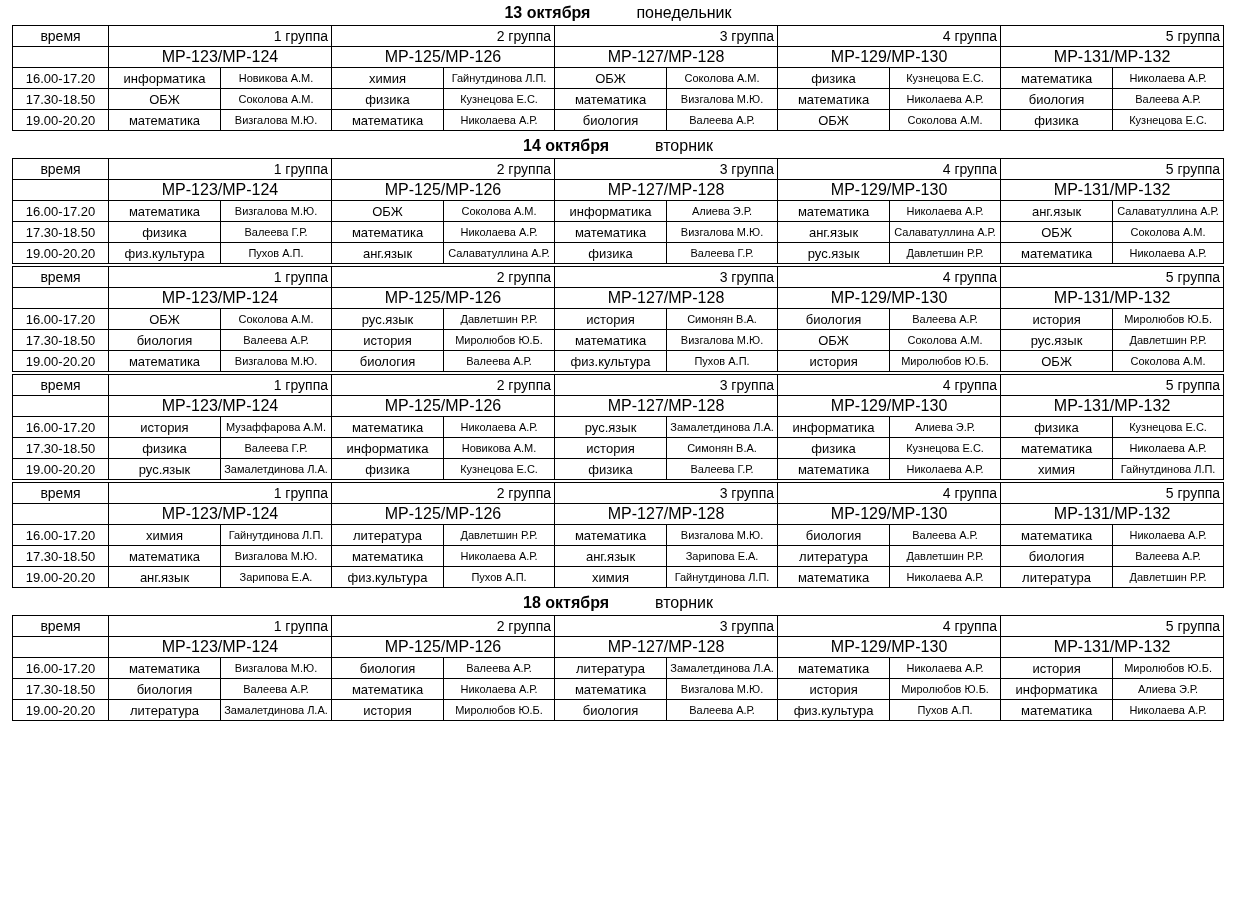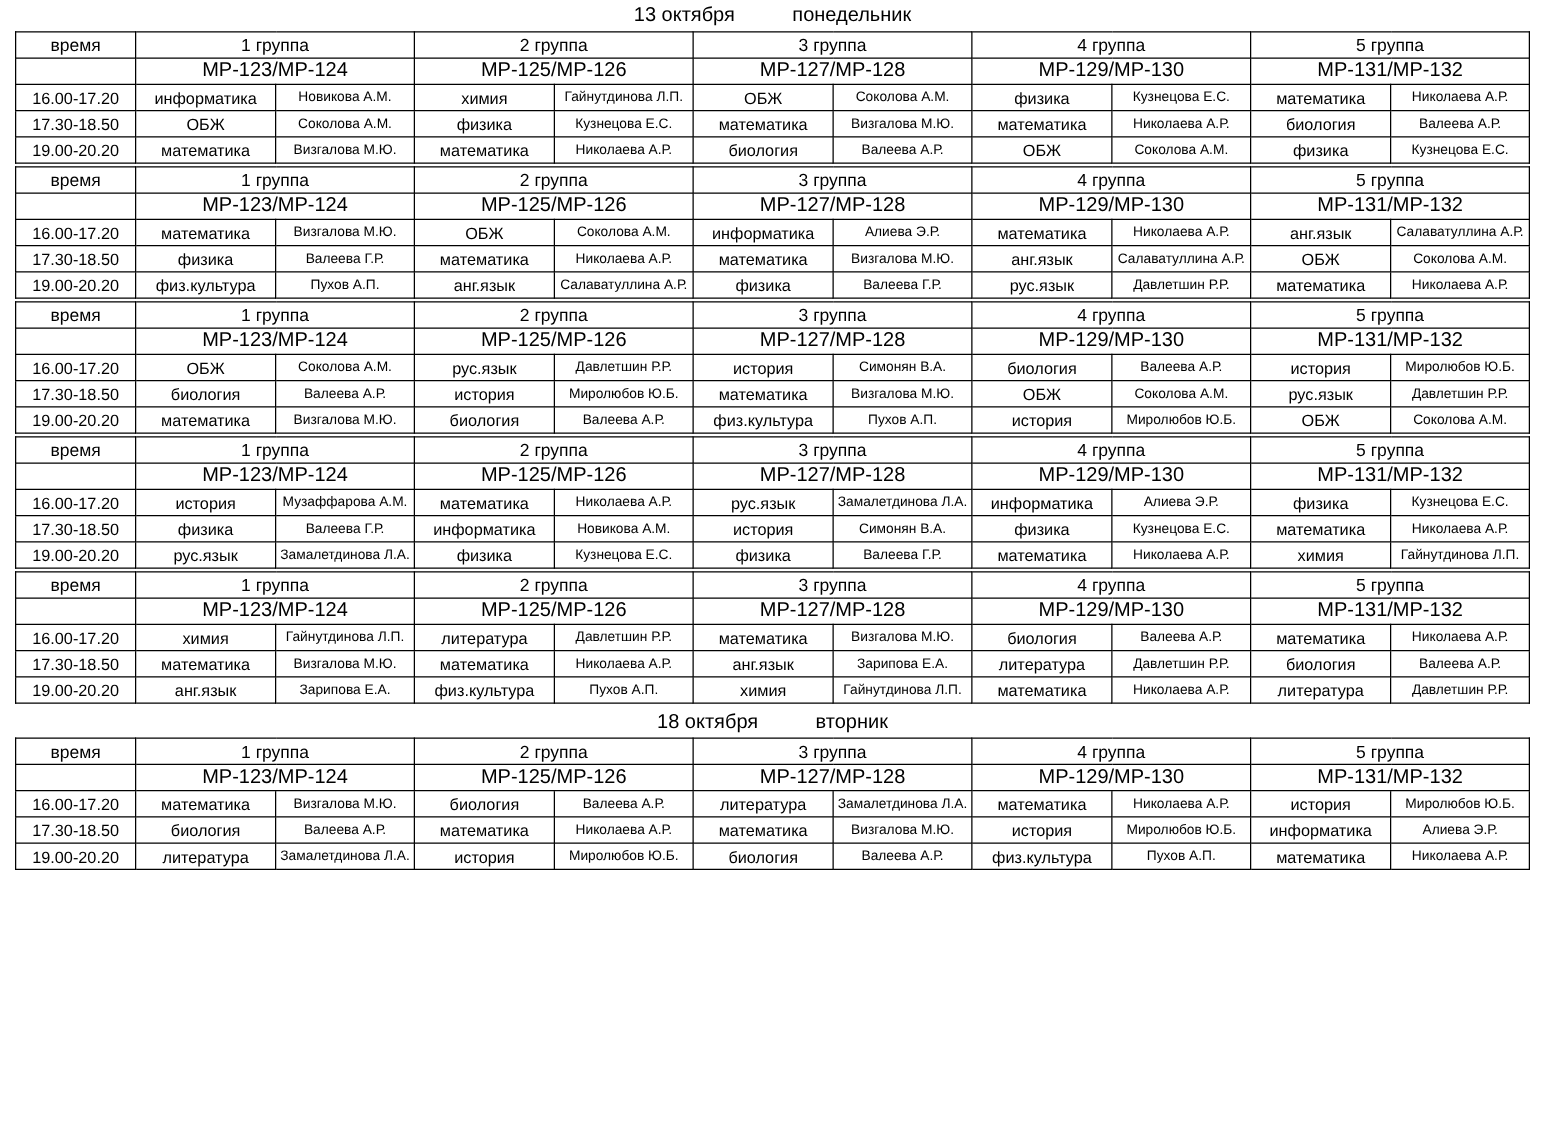--- a/index.html
+++ b/index.html
@@ -22,20 +22,21 @@
   }
   .day-title {
     text-align: center;
     font-size: 16px;
     font-weight: 400;
     padding: 4px 0 3px 0;
     letter-spacing: 0px;
   }
   .day-title .date {
     margin-right: 46px;
+    font-weight: bold;
   }
   table.sched {
     border-collapse: collapse;
     width: 1212px;
     margin-left: 12px;
     table-layout: fixed;
   }
   table.sched td {
     border: 1px solid #000000;
     padding: 0 3px;
@@ -43,21 +44,21 @@
     height: 20px;
     overflow: hidden;
     white-space: nowrap;
   }
   
   col.c-time   { width: 96px; }
   col.c-subj   { width: 112px; }
   col.c-teach  { width: 111px; }
 
   .hdr-group {
-    text-align: center;
+    text-align: right;
     font-size: 14px;
   }
   .hdr-time {
     text-align: center;
     font-size: 14px;
   }
   .hdr-code {
     text-align: center;
     font-size: 16px;
   }
@@ -150,20 +151,21 @@
               <td class="teach-cell">Валеева А.Р.</td>
               <td class="subj-cell">ОБЖ</td>
               <td class="teach-cell">Соколова А.М.</td>
               <td class="subj-cell">физика</td>
               <td class="teach-cell">Кузнецова Е.С.</td>
             </tr>
           </tbody>
         </table>
       </div>
       <div class="day-block">
+        <div class="day-title"><span class="date">14 октября</span><span class="weekday">вторник</span></div>
         <table class="sched">
           <colgroup>
             <col class="c-time">
             <col class="c-subj">
             <col class="c-teach">
             <col class="c-subj">
             <col class="c-teach">
             <col class="c-subj">
             <col class="c-teach">
             <col class="c-subj">

